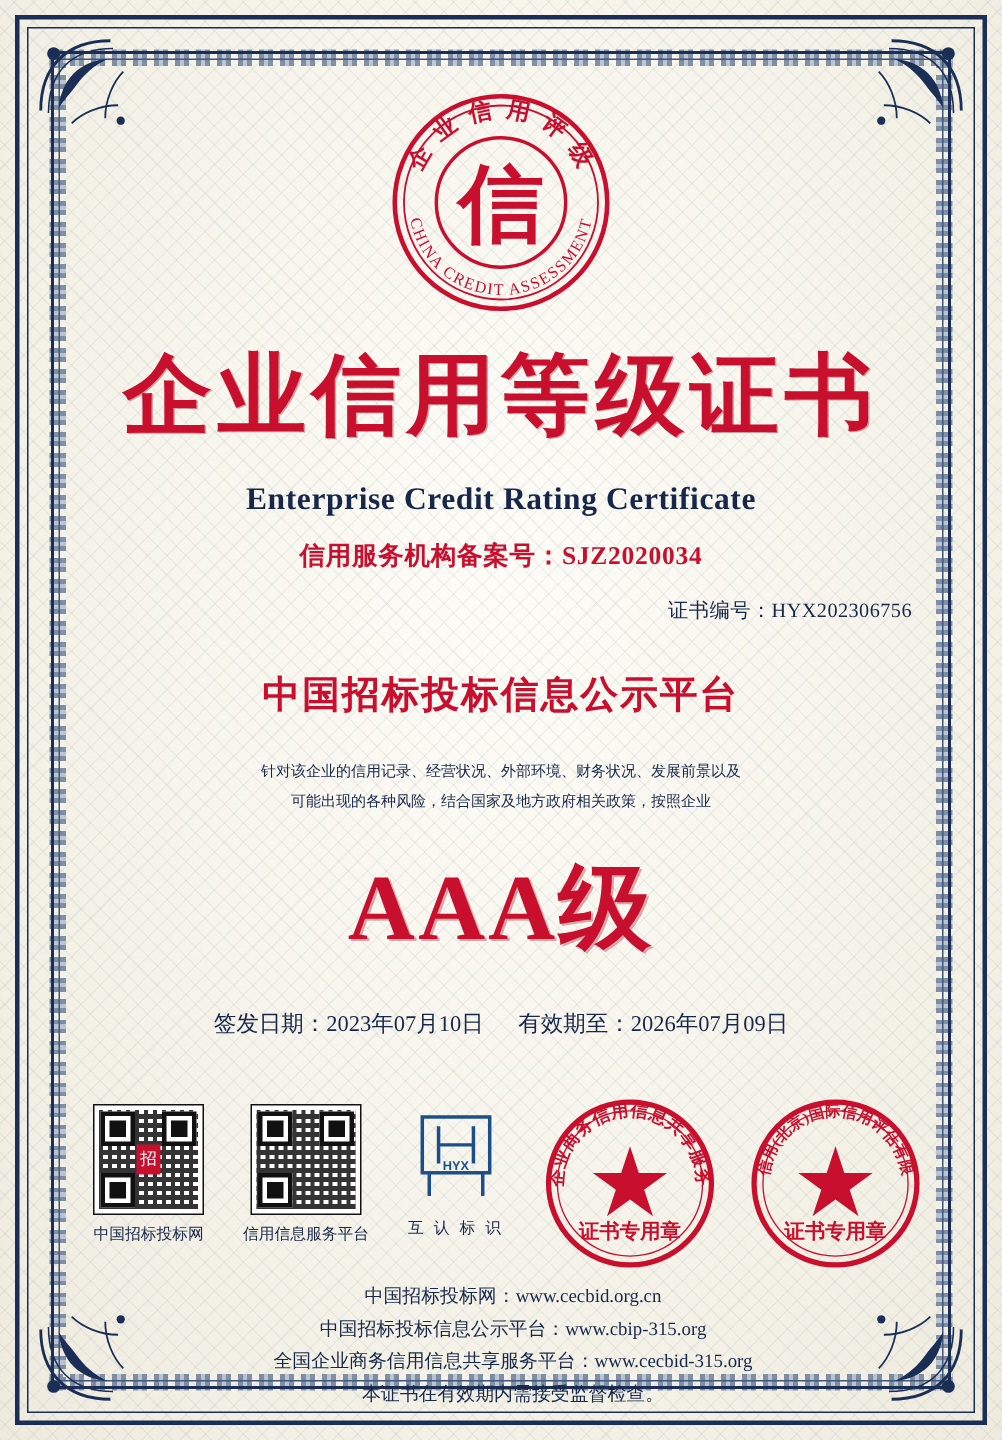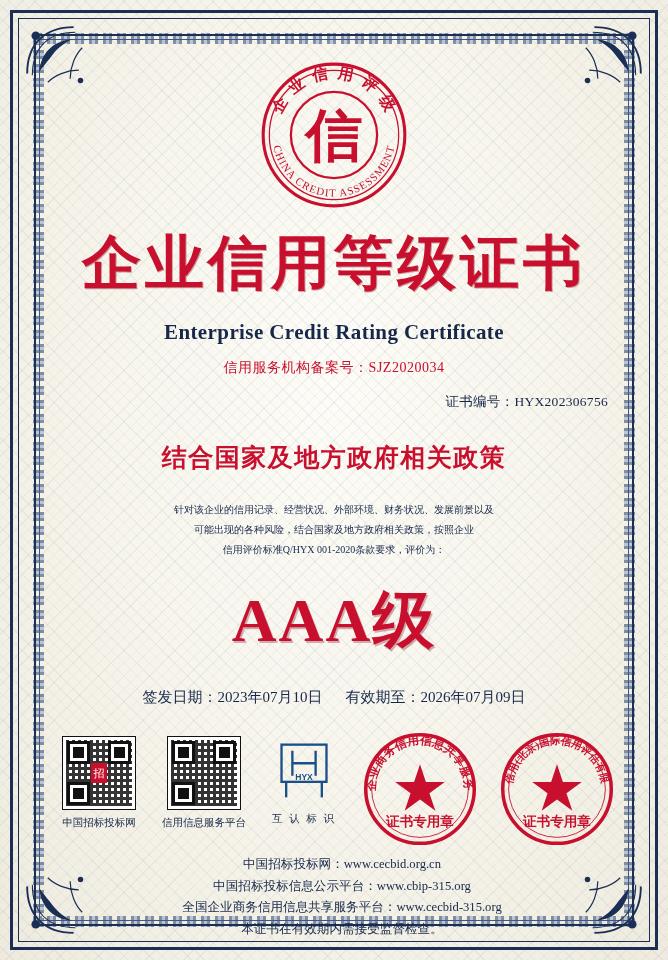--- a/index.html
+++ b/index.html
@@ -117,23 +117,24 @@
   }
   .title-en {
     margin-top: 22px;
     font-size: 21px;
     font-weight: bold;
     color: #16274a;
     letter-spacing: .4px;
   }
   .record-no {
     margin-top: 14px;
-    font-size: 14px;
+    font-size: 17px;
     color: #c8102e;
     letter-spacing: .5px;
+    font-weight: bold;
   }
   .cert-no {
     margin-top: 16px;
     text-align: right;
     padding-right: 14px;
     font-size: 13.5px;
     color: #16274a;
     letter-spacing: .3px;
   }
 
@@ -335,26 +336,25 @@
         <text x="100" y="126" text-anchor="middle" font-family="Liberation Serif, serif" font-size="74" font-weight="bold" fill="#c8102e">信</text>
         <path d="M46 152 L154 152" stroke="#c8102e" stroke-width="0"></path>
       </svg>
     </div>
 
     <div class="title-cn">企业信用等级证书</div>
     <div class="title-en">Enterprise Credit Rating Certificate</div>
     <div class="record-no">信用服务机构备案号：SJZ2020034</div>
     <div class="cert-no">证书编号：HYX202306756</div>
 
-    <div class="company">结合国家及地方政府相关政策</div>
+    <div class="company">中国招标投标信息公示平台</div>
 
     <div class="body-text">
       <div class="line">针对该企业的信用记录、经营状况、外部环境、财务状况、发展前景以及</div>
       <div class="line">可能出现的各种风险，结合国家及地方政府相关政策，按照企业</div>
-      <div class="line">信用评价标准Q/HYX 001-2020条款要求，评价为：</div>
     </div>
 
     <div class="grade">AAA级</div>
 
     <div class="dates">
       <div>
         <span>签发日期：</span><span>2023年07月10日</span>
       </div>
       <div>
         <span>有效期至：</span><span>2026年07月09日</span>

